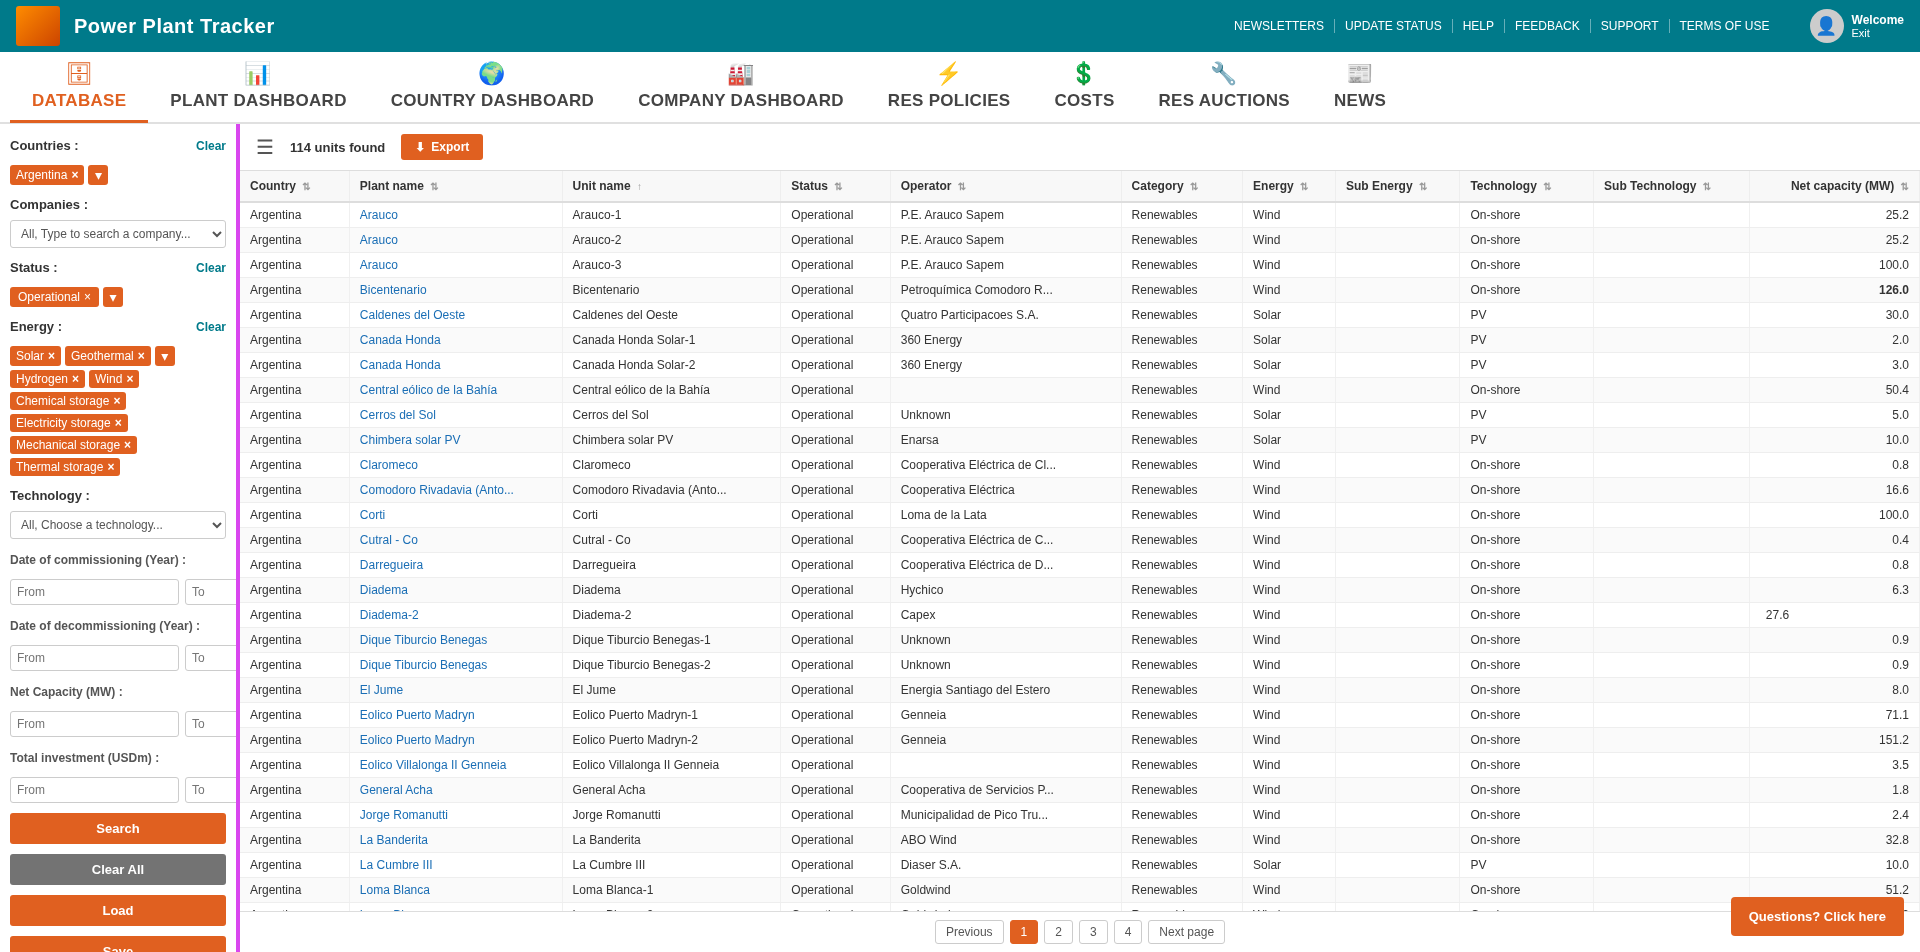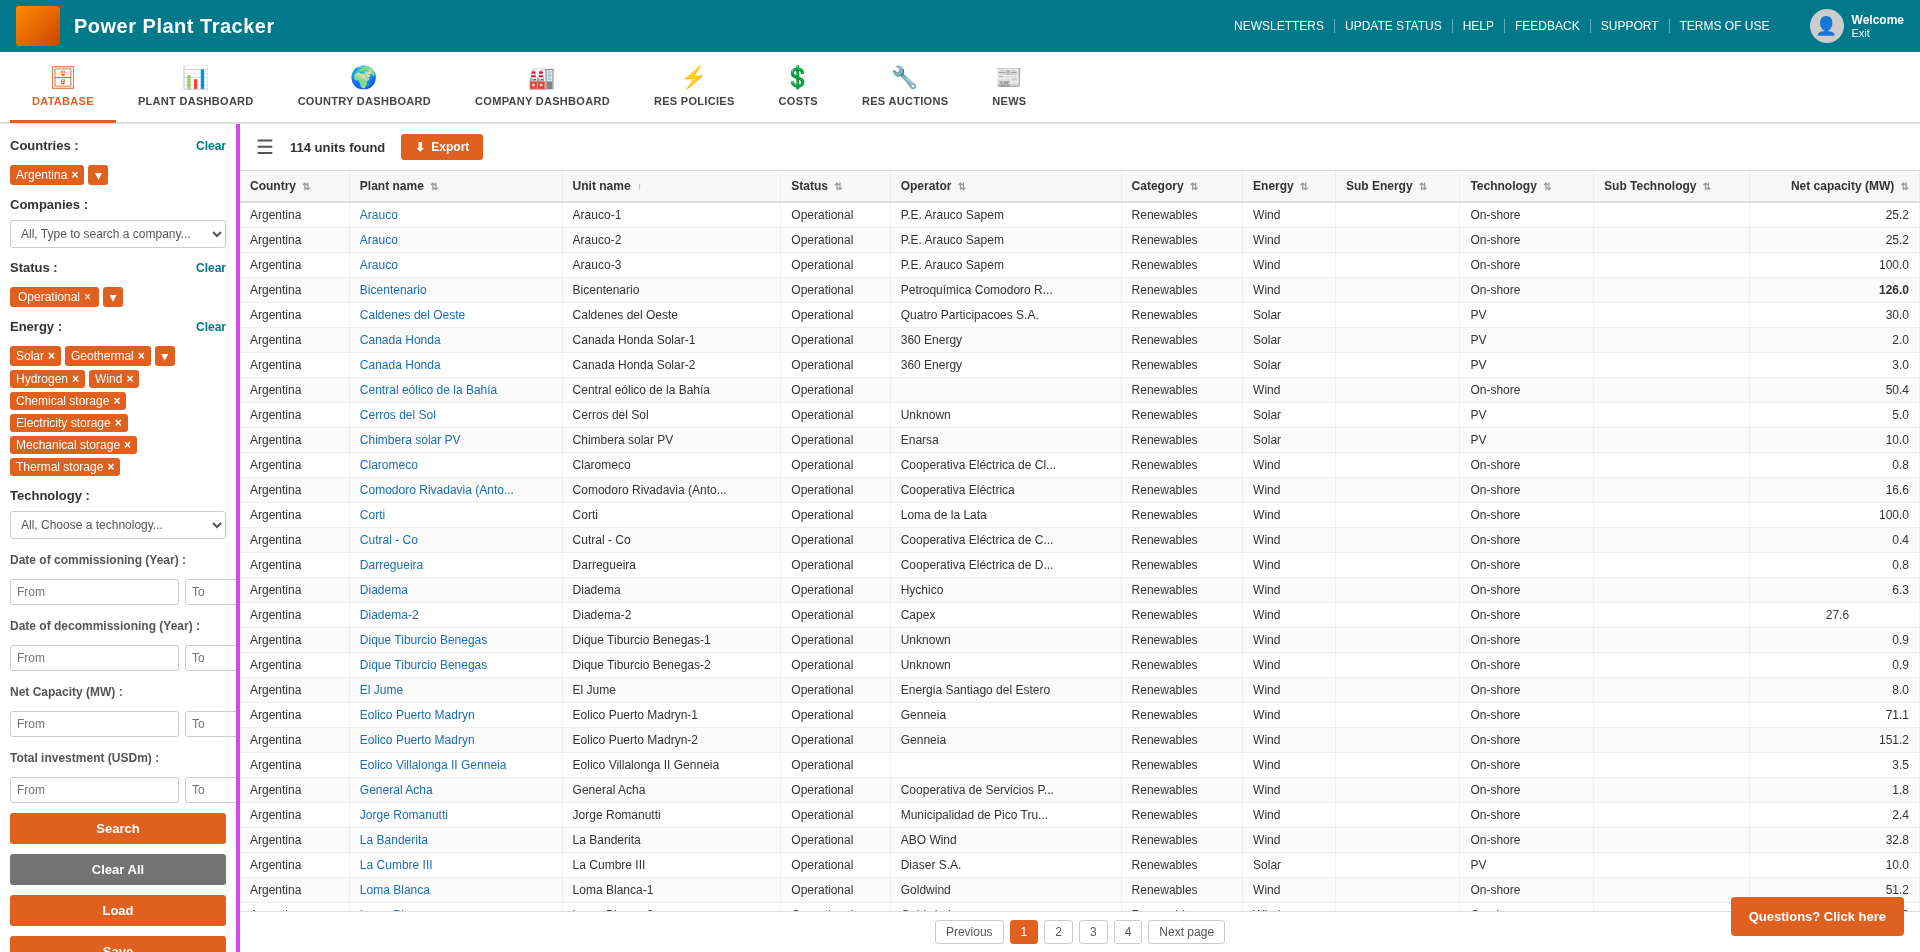--- a/index.html
+++ b/index.html
@@ -76,21 +76,21 @@
       padding: 8px 22px;
       cursor: pointer;
       border-bottom: 3px solid transparent;
       height: 72px;
       gap: 4px;
     }
     .tab-item.active {
       border-bottom: 3px solid #e06020;
     }
     .tab-item .tab-label {
-      font-size: 11px;
+      font-size: 17px;
       font-weight: bold;
       color: #444;
       letter-spacing: 0.3px;
       text-transform: uppercase;
       text-align: right;
     }
     .tab-item.active .tab-label { color: #e06020; }
     .tab-icon {
       font-size: 22px;
       color: #e06020;
@@ -731,21 +731,21 @@
       <td>Argentina</td>
       <td><a class="plant-link">Diadema-2</a></td>
       <td>Diadema-2</td>
       <td>Operational</td>
       <td>Capex</td>
       <td>Renewables</td>
       <td>Wind</td>
       <td></td>
       <td>On-shore</td>
       <td></td>
-      <td style="text-align:center;padding-left:16px;">27.6</td>
+      <td style="text-align:left;padding-left:16px;">27.6</td>
     </tr>
             <tr>
       <td>Argentina</td>
       <td><a class="plant-link">Dique Tiburcio Benegas</a></td>
       <td>Dique Tiburcio Benegas-1</td>
       <td>Operational</td>
       <td>Unknown</td>
       <td>Renewables</td>
       <td>Wind</td>
       <td></td>

